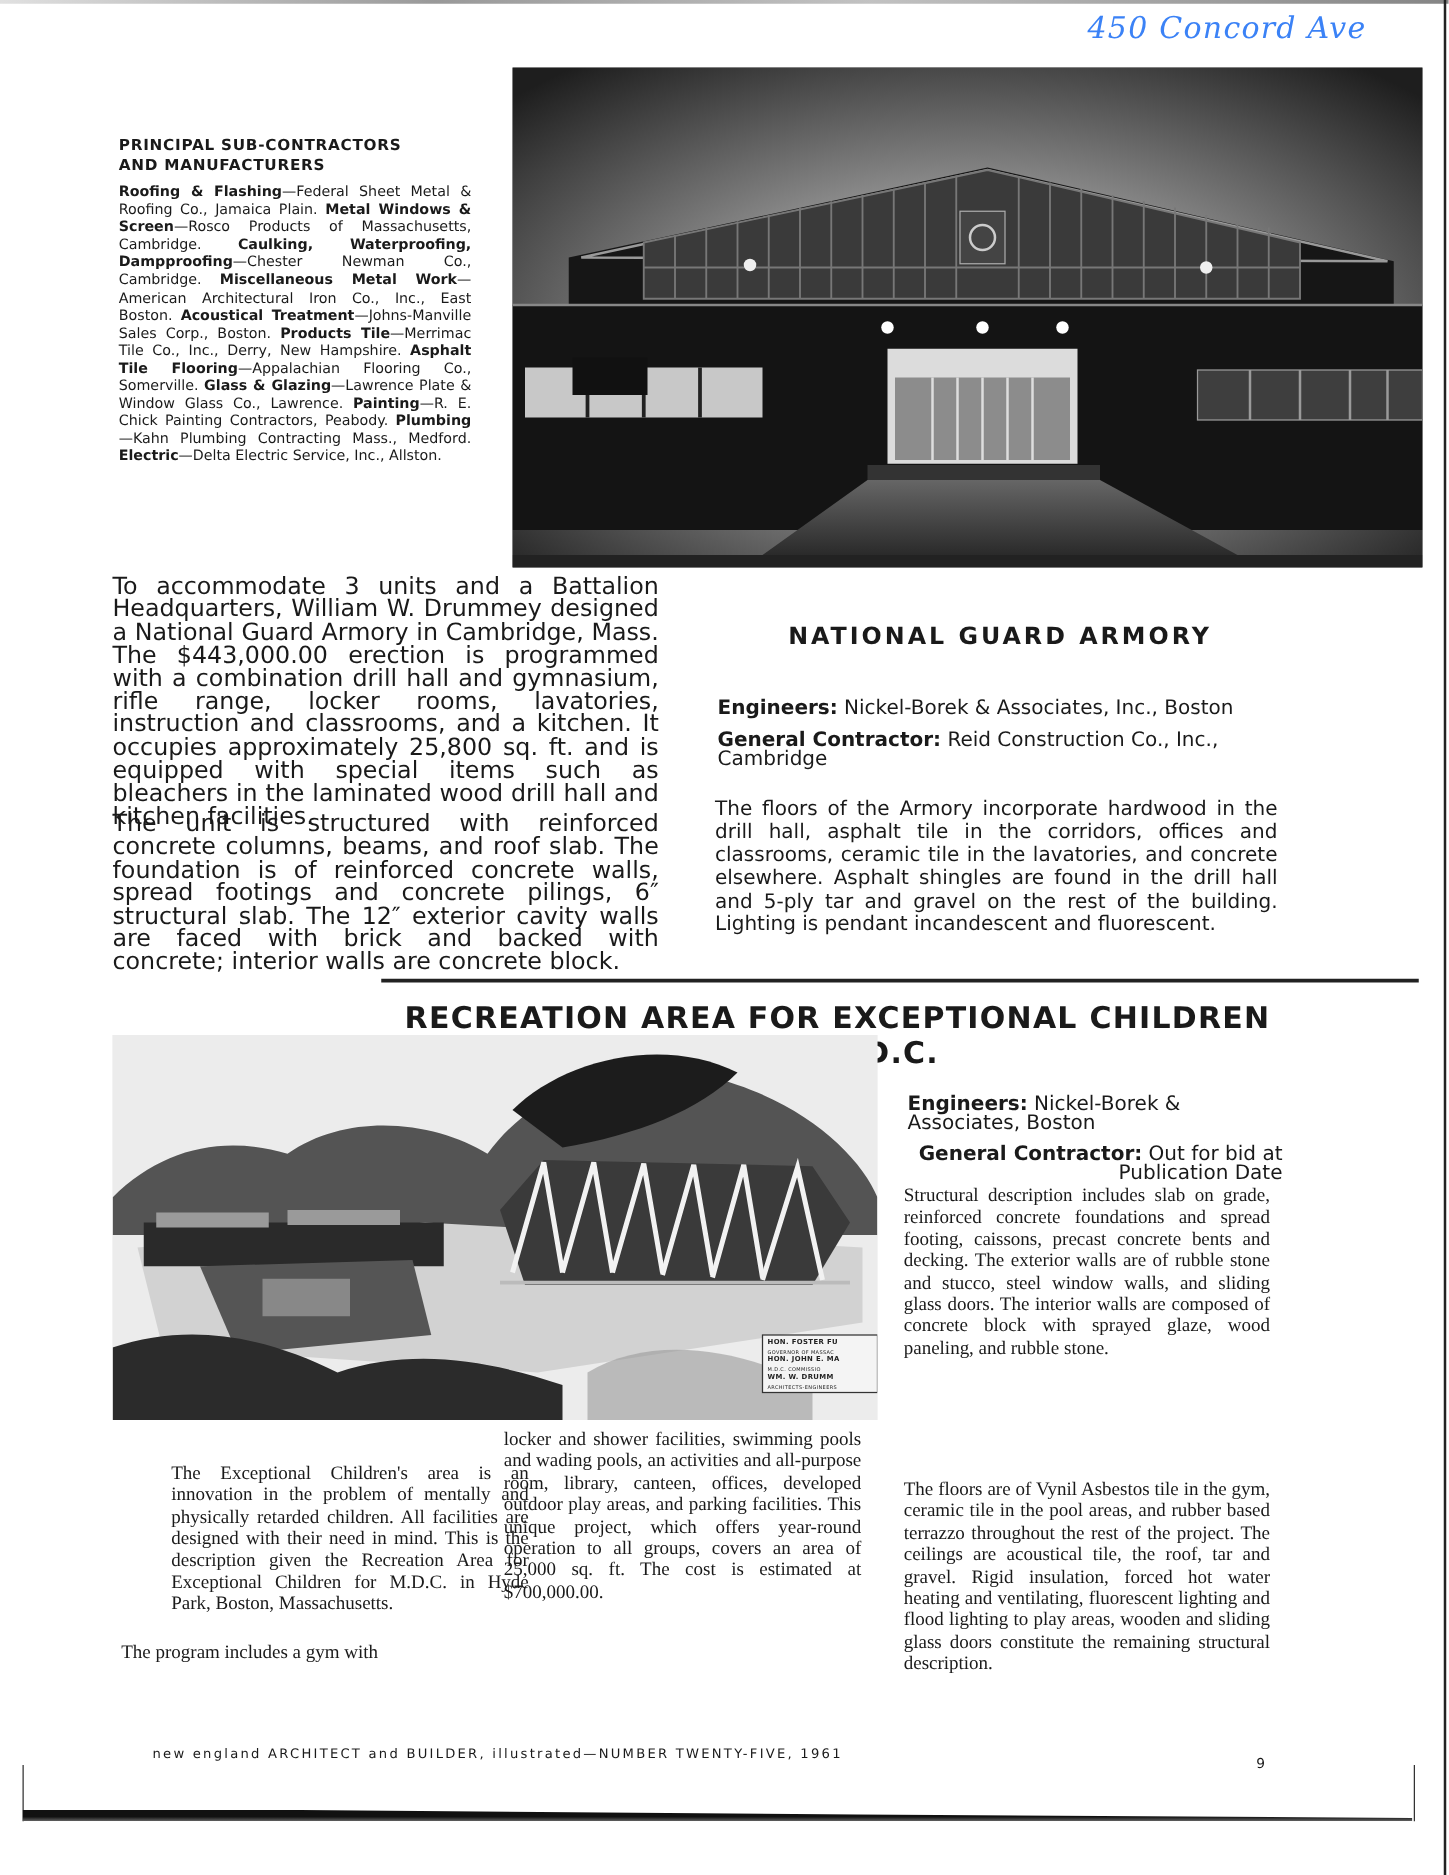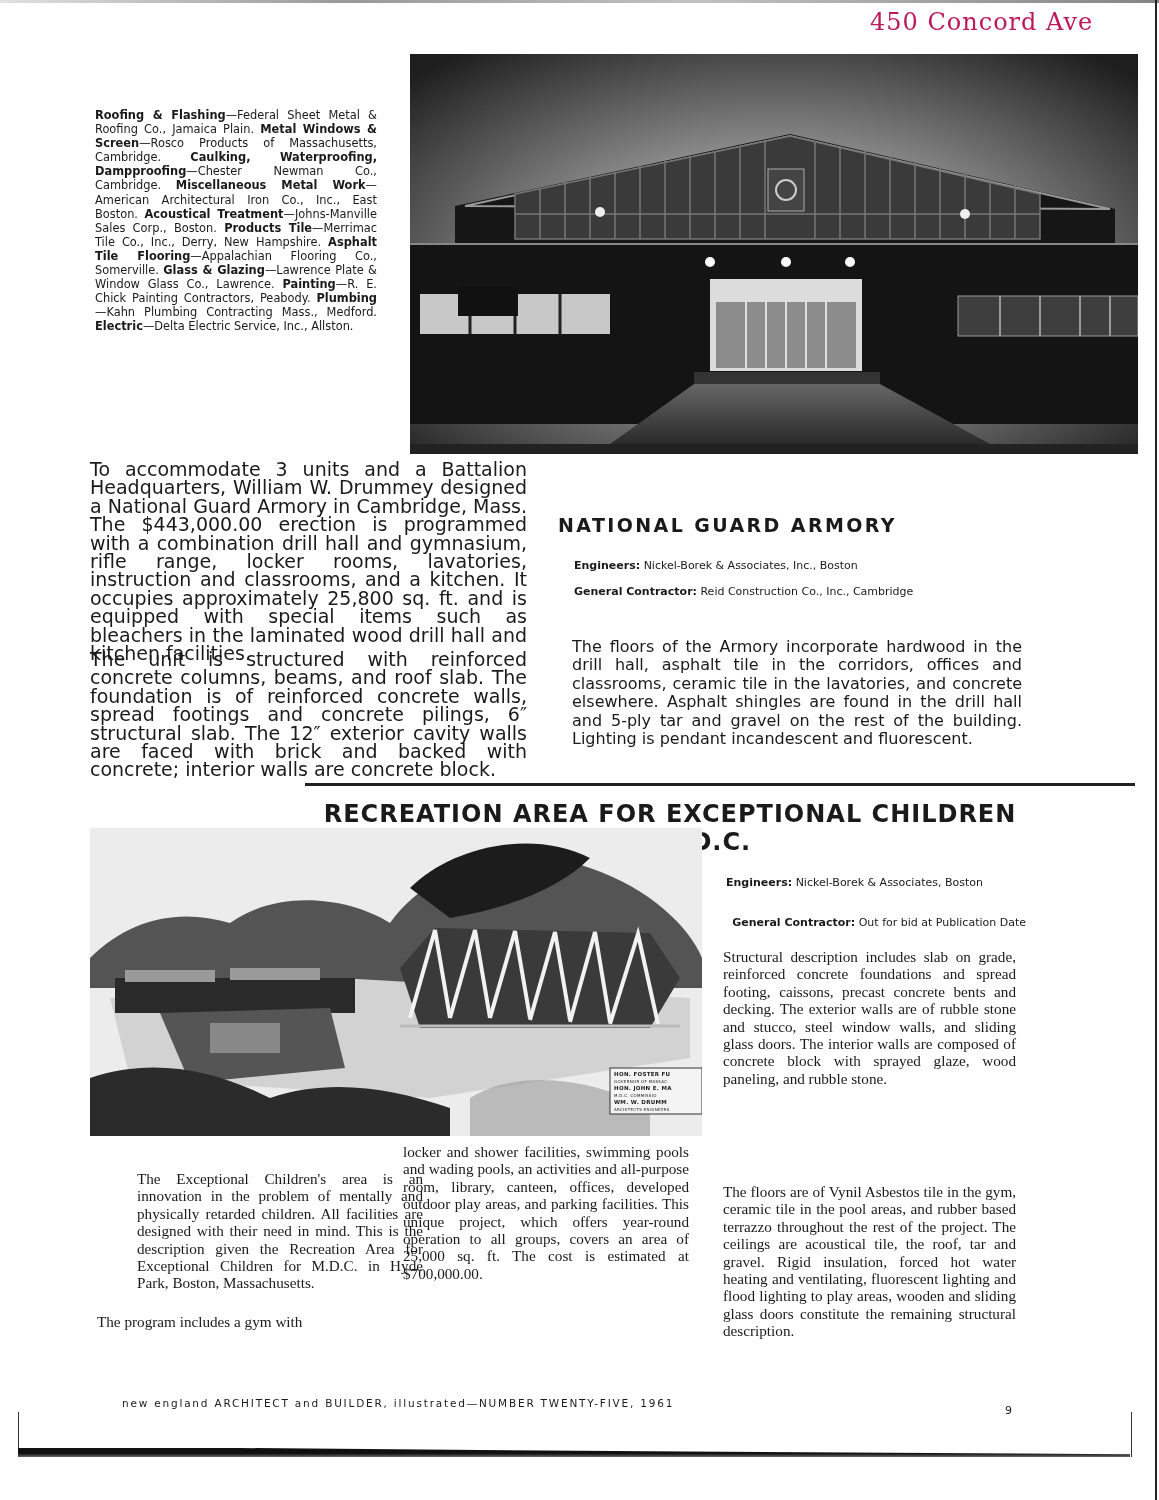--- a/index.html
+++ b/index.html
@@ -6,38 +6,38 @@
   body { width: 1159px; height: 1500px; position: relative; overflow: hidden; color: #1a1a1a; }
   .abs { position: absolute; }
   .sans { font-family: "DejaVu Sans", "Liberation Sans", sans-serif; }
   .serif { font-family: "Liberation Serif", "DejaVu Serif", serif; }
 
   
   .top-edge { left: 0; top: 0; width: 1159px; height: 3px; background: linear-gradient(90deg, #ccc, #555 30%, #999 60%, #333); opacity: .6; }
   .right-edge { right: 2px; top: 0; width: 2px; height: 1500px; background: #222; }
 
   
-  .handnote { left: 870px; top: 8px; font-family: "DejaVu Serif", serif; font-size: 24px; color: #be185d; letter-spacing: 1px; }
+  .handnote { left: 870px; top: 8px; font-family: "DejaVu Serif", serif; font-size: 24px; font-style: italic; color: #3b82f6; letter-spacing: 1px; }
 
   
   .subc { left: 95px; top: 108px; width: 282px; font-size: 11.4px; line-height: 14.1px; text-align: justify; }
   .subc-title { font-weight: bold; font-size: 12.2px; letter-spacing: .6px; line-height: 16px; margin-bottom: 6px; }
   .subc b { font-weight: bold; }
 
   
   .photo1 { left: 410px; top: 54px; width: 728px; height: 400px; background: #1b1b1b; overflow: hidden; }
   .photo1 svg { width: 100%; height: 100%; display: block; }
 
   
   .armory-p { font-size: 19px; line-height: 18.4px; text-align: justify; width: 437px; left: 90px; }
   .armory-p1 { top: 460px; }
   .armory-p2 { top: 650px; }
 
-  .armory-title { left: 558px; top: 498px; width: 460px; font-size: 19px; font-weight: bold; letter-spacing: 2.4px; margin-top: 16px; }
-  .credit { font-size: 11px; line-height: 15px; }
+  .armory-title { left: 570px; top: 498px; width: 460px; text-align: center; font-size: 19px; font-weight: bold; letter-spacing: 2.4px; }
+  .credit { font-size: 16px; line-height: 15px; }
   .credit b { font-weight: bold; }
   .armory-eng { left: 574px; top: 558px; width: 460px; }
   .armory-gc { left: 574px; top: 584px; width: 460px; }
   .armory-p3 { left: 572px; top: 638px; width: 450px; font-size: 16px; line-height: 18.4px; text-align: justify; }
 
   .rule { left: 305px; top: 783px; width: 830px; height: 3px; background: #222; }
   .rec-title { left: 305px; top: 800px; width: 730px; text-align: center; font-size: 24px; font-weight: bold; letter-spacing: 1px; }
 
   
   .photo2 { left: 90px; top: 828px; width: 612px; height: 308px; background: #eaeaea; overflow: hidden; }
@@ -61,20 +61,24 @@
 </style>
 </head>
 <body>
 
 <div class="abs top-edge"></div>
 <div class="abs right-edge"></div>
 
 <div class="abs handnote">450 Concord Ave</div>
 
 <div class="abs subc sans">
+  <div class="subc-title">
+    <div>PRINCIPAL SUB-CONTRACTORS</div>
+    <div>AND MANUFACTURERS</div>
+  </div>
   <div>
     <span><b>Roofing &amp; Flashing</b>—<span>Federal Sheet Metal &amp; Roofing Co., Jamaica Plain.</span> </span>
     <span><b>Metal Windows &amp; Screen</b>—<span>Rosco Products of Massachusetts, Cambridge.</span> </span>
     <span><b>Caulking, Waterproofing, Dampproofing</b>—<span>Chester Newman Co., Cambridge.</span> </span>
     <span><b>Miscellaneous Metal Work</b>—<span>American Architectural Iron Co., Inc., East Boston.</span> </span>
     <span><b>Acoustical Treatment</b>—<span>Johns-Manville Sales Corp., Boston.</span> </span>
     <span><b>Products Tile</b>—<span>Merrimac Tile Co., Inc., Derry, New Hampshire.</span> </span>
     <span><b>Asphalt Tile Flooring</b>—<span>Appalachian Flooring Co., Somerville.</span> </span>
     <span><b>Glass &amp; Glazing</b>—<span>Lawrence Plate &amp; Window Glass Co., Lawrence.</span> </span>
     <span><b>Painting</b>—<span>R. E. Chick Painting Contractors, Peabody.</span> </span>

